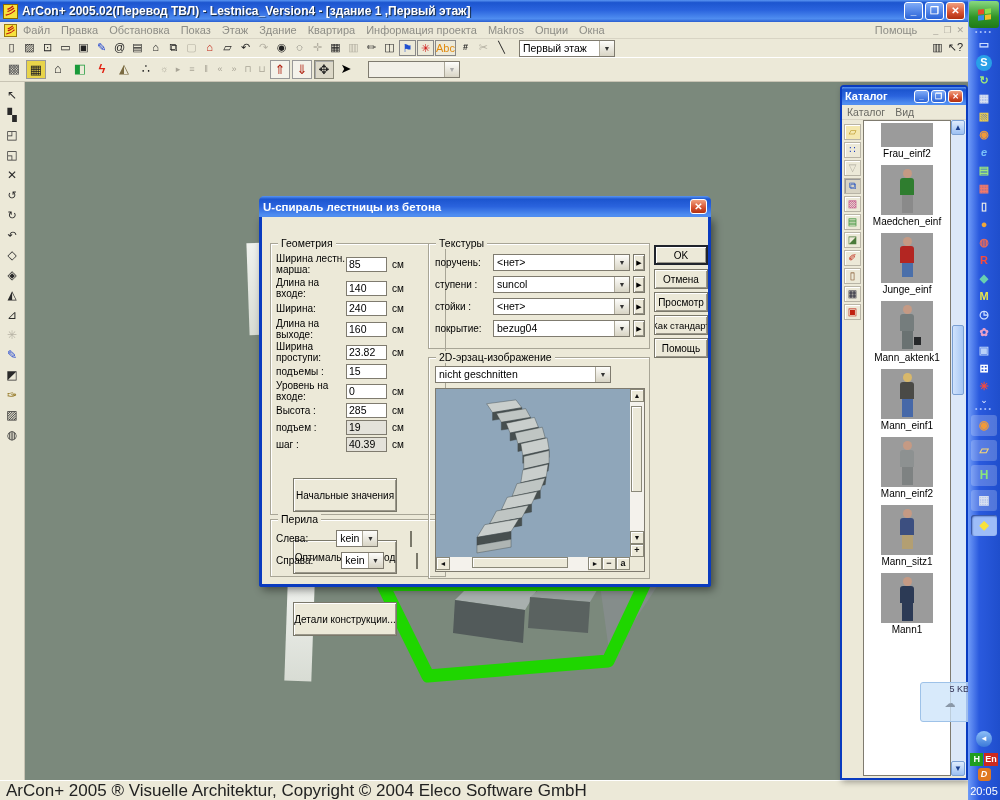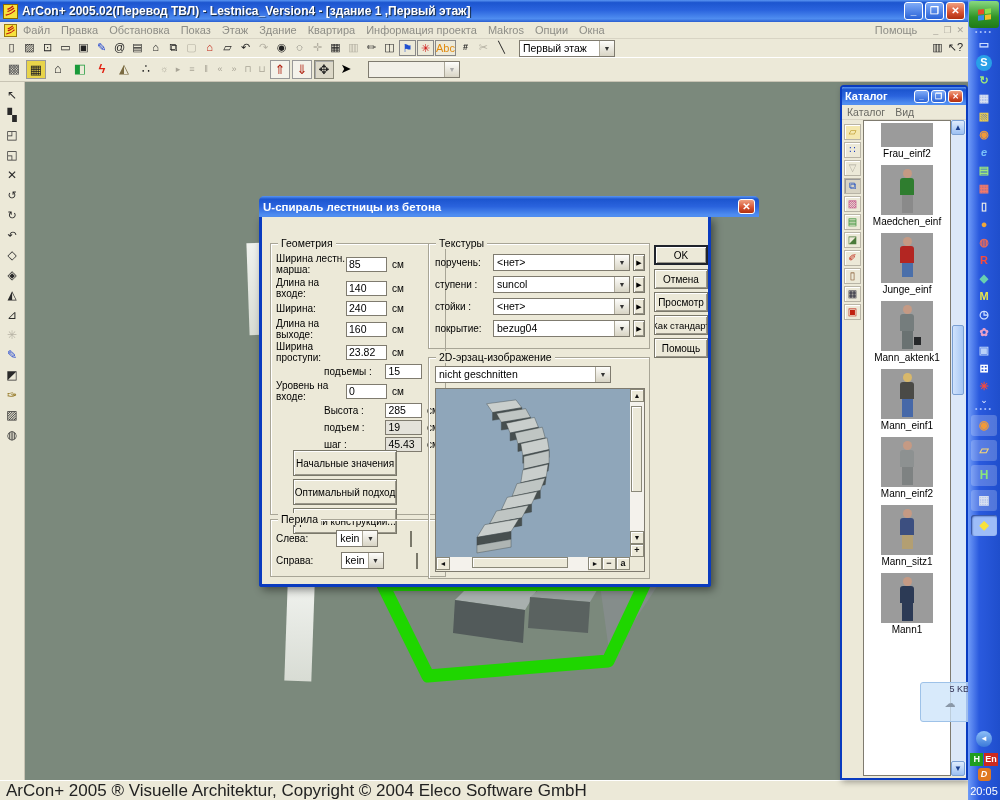--- a/index.html
+++ b/index.html
@@ -72,39 +72,39 @@
   .wall1 { left:261px; top:502px; width:27px; height:97px; transform:rotate(2deg); }
   .wall2 { left:223px; top:161px; width:14px; height:92px; transform:rotate(-2deg); }
 
   
   .statusbar { left:0; top:780px; width:968px; height:20px; background:#ece9d8; border-top:1px solid #fff;
     display:flex; align-items:center; padding:0 6px; font-size:17px; color:#222; }
 
   
   .dialog { left:259px; top:217px; width:452px; height:370px; background:#ece9d8;
     border:3px solid #0a3bbf; border-top:none; border-radius:0 0 3px 3px; box-shadow:3px 3px 8px rgba(0,0,0,.45); z-index:5; }
-  .dlg-title { position:absolute; left:-3px; top:-21px; width:500px; height:21px; border-radius:5px 5px 0 0;
+  .dlg-title { position:absolute; left:-3px; top:-21px; width:452px; height:21px; border-radius:5px 5px 0 0;
     background:linear-gradient(180deg,#5a96f2,#1c55cf 15%,#2a63dd 50%,#4f8df0 90%);
     display:flex; align-items:center; color:#fff; font-weight:bold; font-size:11.5px; padding:0 4px; }
   .dlg-title .ttl { flex:1; }
   .dlg-close { width:17px; height:15px; border:1px solid #fff; border-radius:3px;
     background:linear-gradient(#f0a080,#d5502f 60%,#b03010); color:#fff; font-size:10px; line-height:13px; text-align:center; }
   .group { position:absolute; border:1px solid #a8a596; box-shadow:inset 1px 1px 0 #fff; }
   .glabel { position:absolute; top:-7px; left:7px; background:#ece9d8; padding:0 3px; font-size:10.5px; }
   .geo-group { left:8px; top:26px; width:176px; height:272px; }
   .geo-rows { position:absolute; left:5px; top:8px; width:166px; }
   .grow { display:flex; align-items:center; }
   .grow .lab { width:70px; font-size:10px; line-height:11px; }
   .grow .val { width:41px; height:15px; background:#fff; border:1px solid #7f7b6f; font-size:10.5px; padding:0 2px; line-height:13px; }
   .grow .unit { width:22px; font-size:10px; padding-left:5px; }
   .grow.i0,.grow.i1,.grow.i3 { min-height:24px; } .grow.i2 { min-height:17px; }
-  .grow.i4 { min-height:20px; } .grow.i5,.grow.i7,.grow.i8,.grow.i9 { min-height:17px;margin-left:48px; } .grow.i6 { min-height:20px; }
+  .grow.i4 { min-height:20px; } .grow.i5,.grow.i7,.grow.i8,.grow.i9 { min-height:17px; } .grow.i6 { min-height:20px; }
   .grow.i8 .val, .grow.i9 .val { background:#e4e2da; }
   .geo-btns { position:absolute; left:22px; top:206px; width:130px; }
-  .geo-btns .btn { width:104px; height:26px; margin-bottom:3px; }
+  .geo-btns .btn { width:104px; height:34px; margin-bottom:3px;margin-top:28px; }
   .btn { background:#ece9d8; border:1px solid #7a786a; box-shadow:inset 1px 1px 0 #fff, inset -1px -1px 0 #9a978a;
     display:flex; align-items:center; justify-content:center; font-size:10px; white-space:nowrap; overflow:hidden; }
   .rail-group { left:8px; top:302px; width:176px; height:58px; }
   .rail-rows { position:absolute; left:5px; top:10px; width:166px; }
   .rrow { display:flex; align-items:center; margin-bottom:5px;gap:28px; }
   .rrow .lab { width:40px; font-size:10px; }
   .rrow .combo { width:64px; }
   .sq-btn { width:16px; height:16px; margin-left:4px; font-size:9px; line-height:14px; text-align:center; color:#8a9a8a; }
   .sq-swatch { width:14px; height:14px; margin-left:4px; background:#b8b5a8; border:1px solid #8a8878; }
   .tex-group { left:166px; top:26px; width:222px; height:106px; }
@@ -414,21 +414,21 @@
           </div>
 
           <div class="grow i8">
             <span class="lab">подъем :</span>
             <span class="val">19</span>
             <span class="unit">см</span>
           </div>
 
           <div class="grow i9">
             <span class="lab">шаг :</span>
-            <span class="val">45.43</span>
+            <span class="val">40.39</span>
             <span class="unit">см</span>
           </div>
 
       </div>
       <div class="geo-btns">
         <div class="btn i0">Начальные значения</div>
           <div class="btn i1">Оптимальный подход</div>
           <div class="btn i2">Детали конструкции...</div>
       </div>
     </div>

